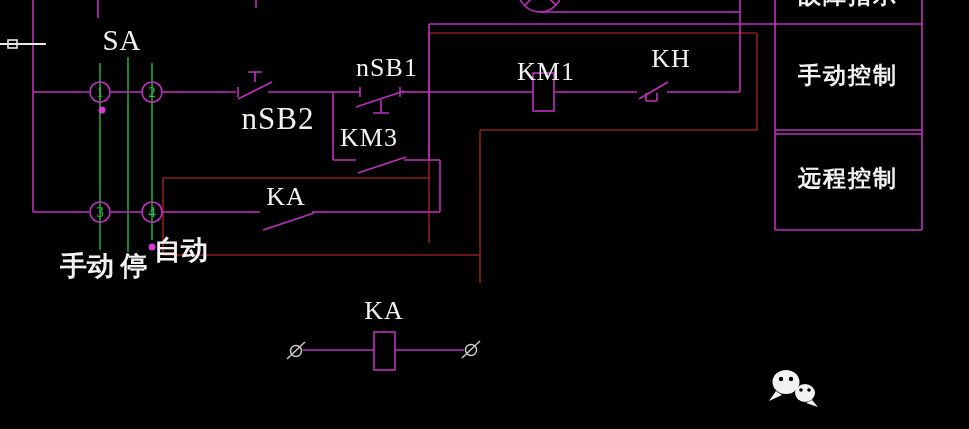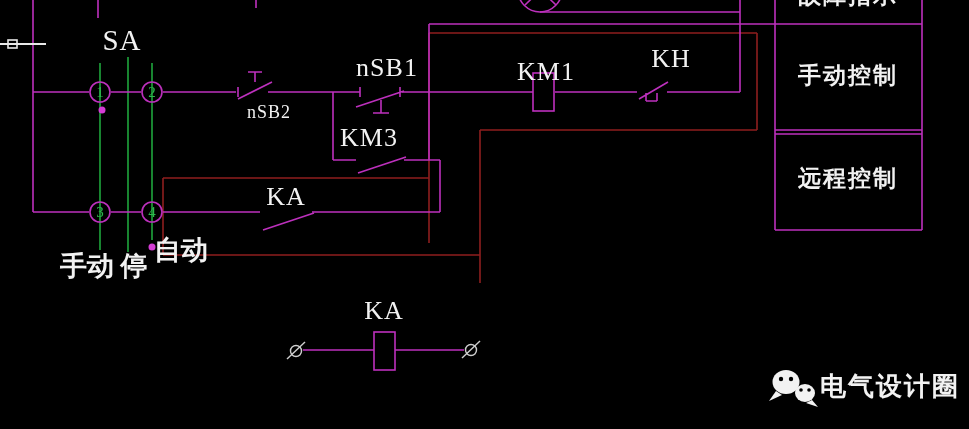--- a/index.html
+++ b/index.html
@@ -107,26 +107,25 @@
 
   <div class="term" style="left:100px;top:92px;">1</div>
   <div class="term" style="left:152px;top:92px;">2</div>
   <div class="term" style="left:100px;top:212px;">3</div>
   <div class="term" style="left:152px;top:212px;">4</div>
 
   <div class="lbl cjk mode" style="left:87px;top:252px;">手动</div>
   <div class="lbl cjk mode" style="left:134px;top:252px;">停</div>
   <div class="lbl cjk mode" style="left:181px;top:236px;">自动</div>
 
-  <div class="lbl cad" style="left:269px;top:103px;font-size:18px;">nSB2</div>
+  <div class="lbl cad" style="left:278px;top:103px;font-size:31px;">nSB2</div>
   <div class="lbl cad" style="left:387px;top:55px;font-size:26px;">nSB1</div>
   <div class="lbl cad" style="left:369px;top:125px;font-size:26px;">KM3</div>
   <div class="lbl cad" style="left:546px;top:59px;font-size:26px;">KM1</div>
   <div class="lbl cad" style="left:650px;top:46px;font-size:26px;margin-left:21px;">KH</div>
   <div class="lbl cad" style="left:286px;top:184px;font-size:26px;">KA</div>
   <div class="lbl cad" style="left:384px;top:298px;font-size:26px;">KA</div>
 
   <div class="lbl cjk cell" style="left:848px;top:-16px;">故障指示</div>
   <div class="lbl cjk cell" style="left:848px;top:167px;">远程控制</div>
   <div class="lbl cjk cell" style="left:848px;top:64px;">手动控制</div>
 
-  <div class="lbl cjk brand" style="left:820px;top:373px;">电气设计圈</div>
 </div>
 
 </body></html>

